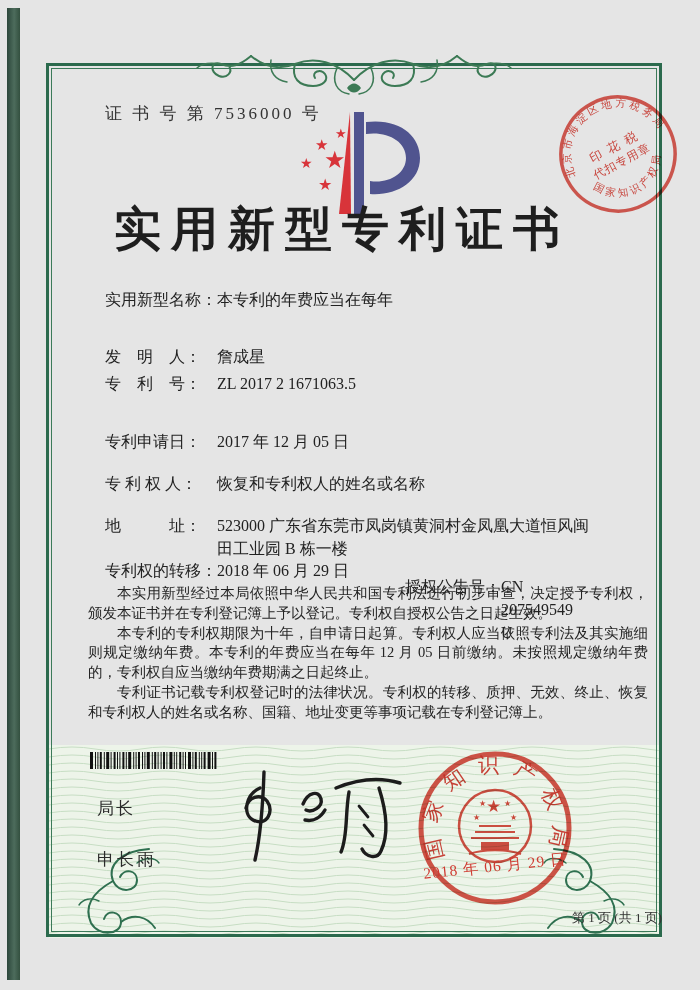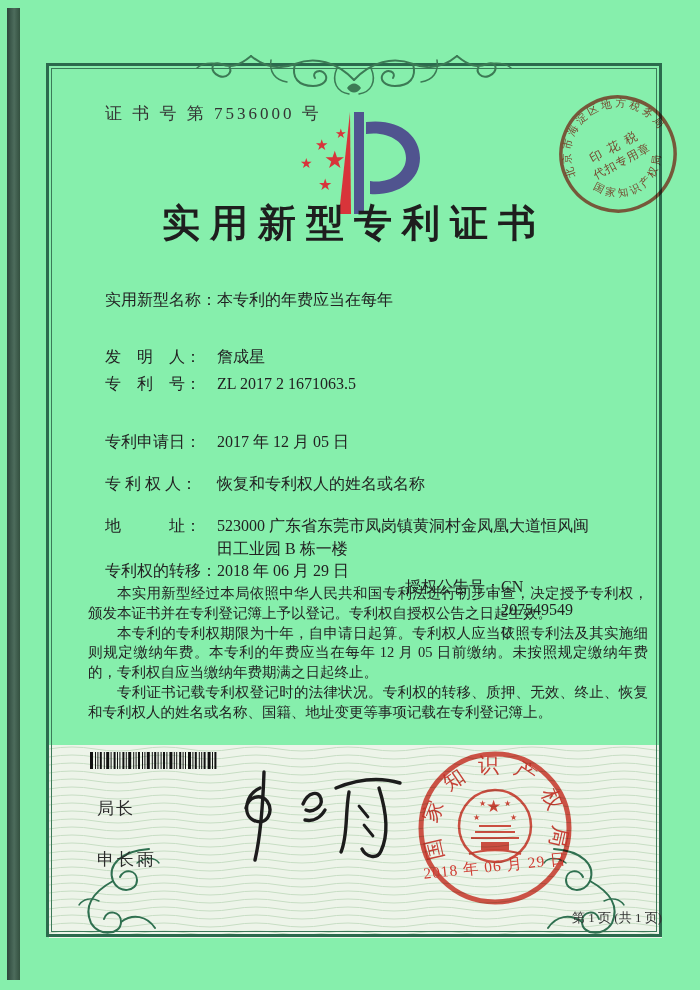--- a/index.html
+++ b/index.html
@@ -1,27 +1,27 @@
 <!DOCTYPE html>
 <html><head>
 <meta charset="utf-8">
 <style>
   html,body{margin:0;padding:0;}
   body{width:700px;height:990px;background:#fafaf6;font-family:"Liberation Serif","DejaVu Serif",serif;color:#2b2b2b;}
-  .page{position:relative;width:700px;height:990px;overflow:hidden;background:#86efac;}
+  .page{position:relative;width:700px;height:990px;overflow:hidden;background:#e5e5e5;}
   .spine{position:absolute;left:7px;top:8px;width:13px;height:972px;
          background:linear-gradient(90deg,#2c473b,#4d6c5c 55%,#33503f);}
   .waves{position:absolute;left:49px;top:745px;width:613px;height:193px;}
   .frame-outer{position:absolute;left:46px;top:63px;width:610px;height:868px;
                border:3px solid #2b6a4d;}
   .frame-inner{position:absolute;left:2px;top:2px;right:2px;bottom:2px;border:1px solid #3b7a59;}
   .cert-no{position:absolute;left:105px;top:102px;font-size:17px;letter-spacing:3px;color:#333;}
   .logo{position:absolute;left:280px;top:108px;width:150px;height:114px;}
-  .title{position:absolute;left:46px;top:198px;width:616px;margin:0;text-align:center;
-         font-size:38px;font-weight:bold;letter-spacing:10px;color:#1e1e1e;}
+  .title{position:absolute;left:34px;top:198px;width:616px;margin:0;text-align:center;
+         font-size:47px;font-weight:bold;letter-spacing:10px;color:#1e1e1e;}
   .fields{position:absolute;left:105px;top:288px;width:545px;font-size:16px;line-height:23px;}
   .frow{position:absolute;left:0;display:flex;}
   .flabel{display:inline-block;width:112px;flex:0 0 112px;white-space:pre;color:#222;}
   .fvalue{color:#222;}
   .addr-val{width:372px;}
   .grant-right{position:absolute;left:300px;top:16px;display:flex;}
   .paras{position:absolute;left:88px;top:584px;width:560px;font-size:14.5px;line-height:19.8px;
          text-align:justify;color:#242424;}
   .paras p{margin:0;text-indent:2em;}
   .barcode{position:absolute;left:90px;top:752px;width:152px;height:17px;}

